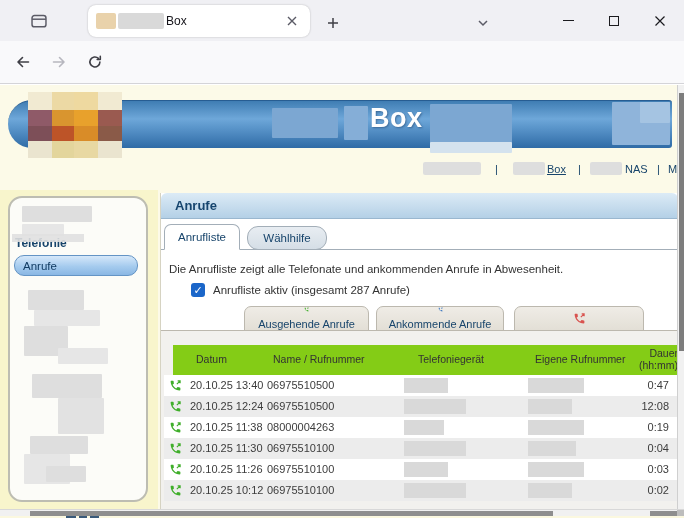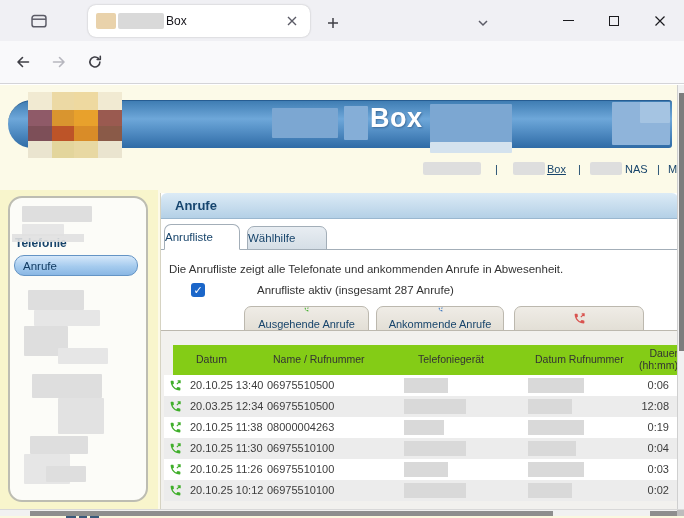--- a/index.html
+++ b/index.html
@@ -64,28 +64,28 @@
                 background:linear-gradient(#d6e8fa, #a5cbee 55%, #8ab7e4); border:1px solid #6494c5; border-radius:10px;
                 font-size:11.5px; color:#123c63; padding-left:8px; }
 
   
   .main { position:absolute; left:160px; top:108px; width:517px; height:316px; background:#fff; border-left:1px solid #d6d3c2; }
   .mainhead { position:absolute; left:0; top:0; width:517px; height:26px;
               background:linear-gradient(#dcebf6, #b4d0e6); border-radius:6px 6px 0 0; border-bottom:1px solid #9ab7cf;
               font-size:13px; font-weight:bold; color:#16456e; line-height:25px; padding-left:14px; }
   .tabsrow { position:absolute; left:0; top:31px; width:517px; height:26px; }
   .tabsrow .line { position:absolute; left:0; bottom:0; width:517px; border-bottom:1px solid #a3aeb8; }
-  .ptab { position:absolute; bottom:0; height:26px; line-height:25px; text-align:left; font-size:11.5px; color:#17446b;
+  .ptab { position:absolute; bottom:0; height:26px; line-height:25px; text-align:center; font-size:11.5px; color:#17446b;
           border:1px solid #a3aeb8; border-radius:7px 7px 0 0; cursor:pointer; }
   .ptab.on { background:#fff; border-bottom:1px solid #fff; z-index:2; }
-  .ptab.off { background:linear-gradient(#e8edf2,#d5dee6); height:24px; line-height:23px; }
+  .ptab.off { background:linear-gradient(#e8edf2,#d5dee6); height:24px; line-height:23px;border-radius:11px; }
   .desc { position:absolute; left:8px; top:70px; font-size:11.5px; color:#333; }
   .checkrow { position:absolute; left:30px; top:90px; display:flex; align-items:center; gap:8px; }
   .checkbox { width:14px; height:14px; background:#1b66c9; border-radius:3px; color:#fff; font-size:11px; line-height:14px; text-align:center; }
-  .checklabel { font-size:11.5px; color:#333;margin-left:44px; }
+  .checklabel { font-size:11.5px; color:#333; }
 
   .subtabs { position:absolute; left:0; top:111px; width:517px; height:27px; }
   .subtabs .line { position:absolute; left:0; bottom:0; width:517px; border-bottom:1px solid #bcb8ae; }
   .stab { position:absolute; bottom:0; height:27px; border:1px solid #bcb8ae; border-radius:7px 7px 0 0;
           font-size:11px; color:#17446b; display:flex; align-items:center; justify-content:center; gap:6px; cursor:pointer; }
   .stab.on { background:#fff; border-bottom:1px solid #fff; z-index:2; }
   .stab.off { background:linear-gradient(#efece6,#e3dfd6); height:25px;flex-direction:column; }
 
   .tablepanel { position:absolute; left:0; top:138px; width:517px; height:178px; background:#f2f1ee; }
   .thead { position:absolute; left:12px; top:14px; width:513px; height:30px; background:#84cc16; font-size:10.5px; color:#333; }
@@ -333,42 +333,42 @@
               <use href="#phone"></use>
             </svg>
         </div>
       </div>
 
       <div class="tablepanel">
         <div class="thead">
           <span class="th" style="left:23px">Datum</span>
           <span class="th" style="left:100px">Name / Rufnummer</span>
           <span class="th" style="left:245px">Telefoniegerät</span>
-          <span class="th" style="left:362px">Datum Rufnummer</span>
+          <span class="th" style="left:362px">Eigene Rufnummer</span>
           <span class="th dauer">Dauer
 (hh:mm)</span>
         </div>
         <div class="rows">
 
           <div class="row odd">
             <svg class="callicon" width="13" height="13" viewBox="0 0 24 24">
                 <use href="#phone"></use>
               </svg>
             <span class="cdatum">20.10.25 13:40</span>
             <span class="cnum">06975510500</span>
             <span class="cblur cdev" style="width:44px"></span>
             <span class="cblur cown" style="width:56px"></span>
-            <span class="cdur">0:06</span>
+            <span class="cdur">0:47</span>
           </div>
 
           <div class="row even">
             <svg class="callicon" width="13" height="13" viewBox="0 0 24 24">
                 <use href="#phone"></use>
               </svg>
-            <span class="cdatum">20.03.25 12:34</span>
+            <span class="cdatum">20.10.25 12:24</span>
             <span class="cnum">06975510500</span>
             <span class="cblur cdev" style="width:62px"></span>
             <span class="cblur cown" style="width:44px"></span>
             <span class="cdur">12:08</span>
           </div>
 
           <div class="row odd">
             <svg class="callicon" width="13" height="13" viewBox="0 0 24 24">
                 <use href="#phone"></use>
               </svg>

